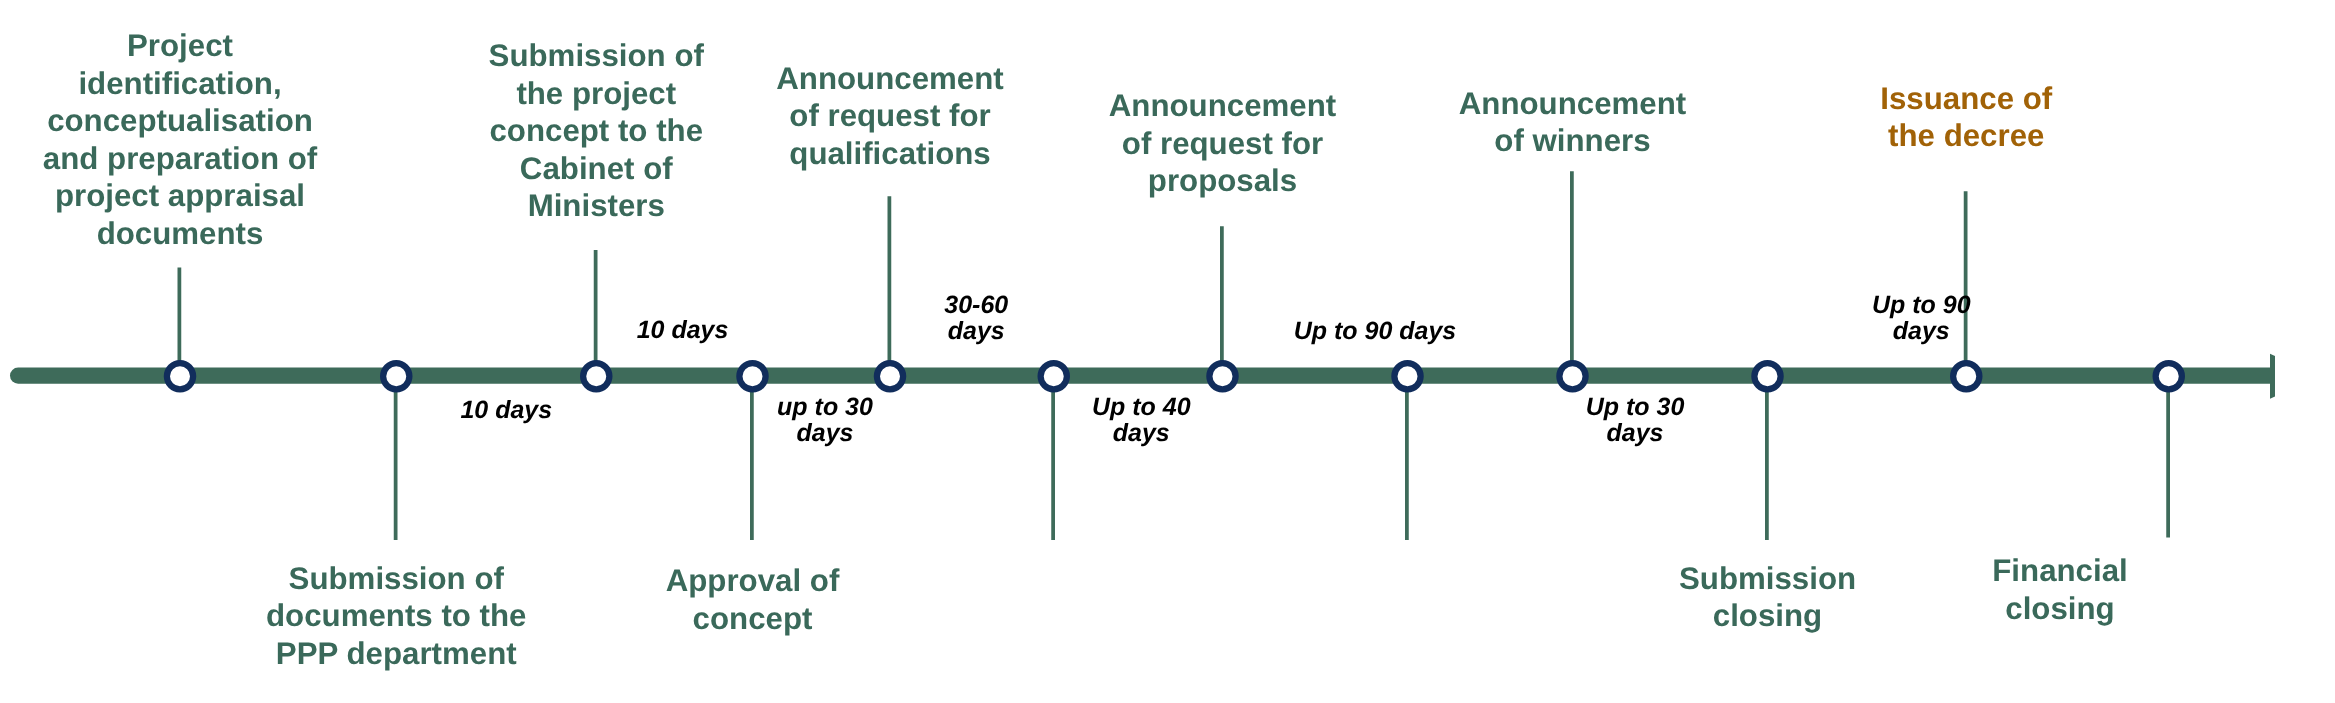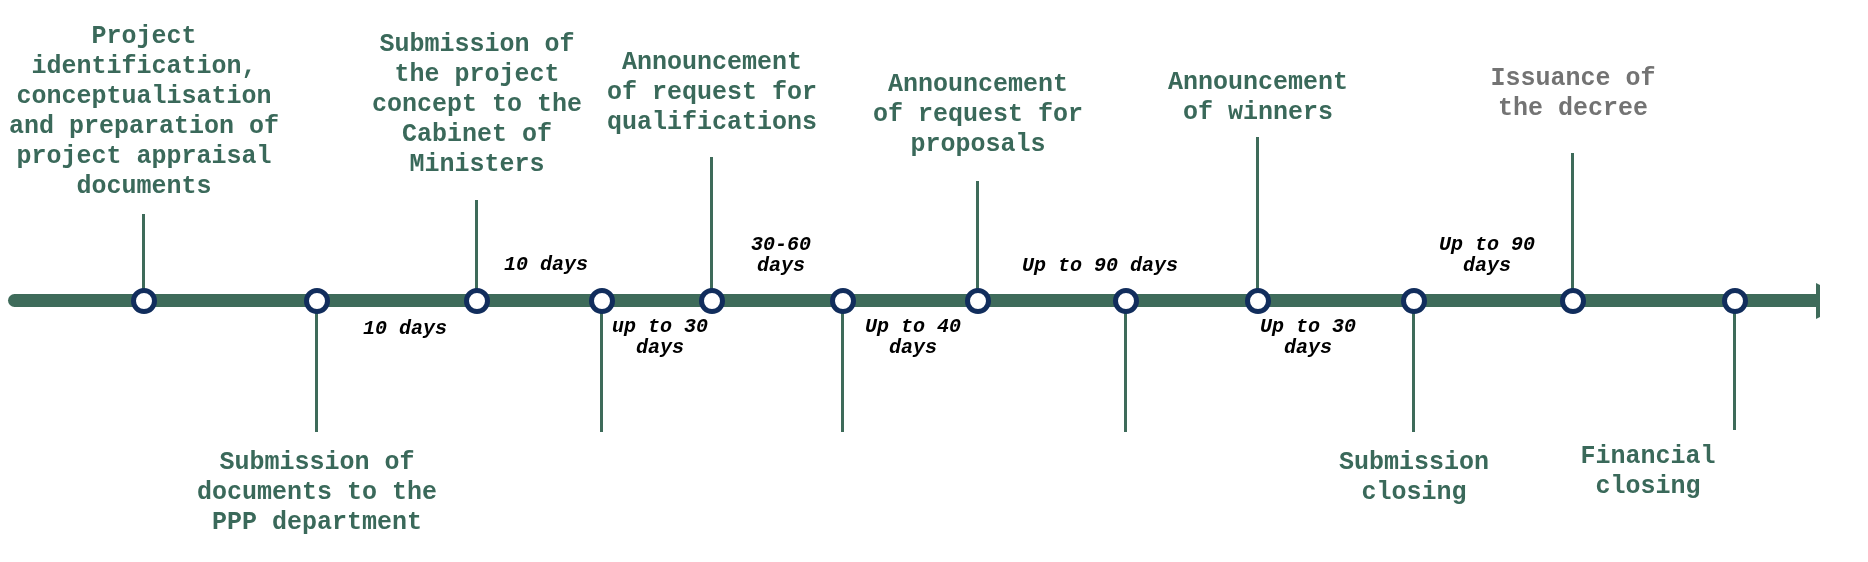--- a/index.html
+++ b/index.html
@@ -2,21 +2,21 @@
 <html><head>
 <meta charset="utf-8">
 <style>
   html, body { margin: 0; padding: 0; background: #ffffff; }
   .canvas {
     position: relative;
     width: 1820px;
     height: 562px;
     background: #ffffff;
     overflow: hidden;
-    font-family: Liberation Mono, monospace;
+    font-family: Liberation Sans, sans-serif;
   }
   
   .axis {
     position: absolute;
     left: 8px;
     top: 294px;
     width: 1810px;
     height: 13px;
     background: #3E6B5A;
     border-radius: 7px 0 0 7px;
@@ -51,21 +51,21 @@
   .lbl {
     position: absolute;
     transform: translateX(-50%);
     text-align: center;
     white-space: pre-line;
     font-size: 25px;
     font-weight: bold;
     line-height: 30px;
     color: #3A695A;
   }
-  .lbl.accent { color: #737373; }
+  .lbl.accent { color: #a16207; }
   .lbl.accent-italic { color: #00AC50; font-style: italic; }
   
   .dur {
     position: absolute;
     transform: translateX(-50%);
     text-align: center;
     white-space: pre-line;
     font-size: 20px;
     font-weight: bold;
     font-style: italic;
@@ -99,20 +99,22 @@
   <div class="stem" style="left:475px; top:200px; height:95px"></div>
   <div class="node" style="left:464px"></div>
   <div class="lbl" style="left:477px; top:30px">Submission of
 the project
 concept to the
 Cabinet of
 Ministers</div>
 
   <div class="stem" style="left:600px; top:309px; height:123px"></div>
   <div class="node" style="left:589px"></div>
+  <div class="lbl" style="left:602px; top:450px">Approval of
+concept</div>
 
   <div class="stem" style="left:710px; top:157px; height:138px"></div>
   <div class="node" style="left:699px"></div>
   <div class="lbl" style="left:712px; top:48px">Announcement
 of request for
 qualifications</div>
 
   <div class="stem" style="left:841px; top:309px; height:123px"></div>
   <div class="node" style="left:830px"></div>
 
@@ -149,16 +151,16 @@
   <div class="dur" style="left:546px;  top:254px">10 days</div>
   <div class="dur" style="left:660px;  top:316px">up to 30
 days</div>
   <div class="dur" style="left:781px;  top:234px">30-60
 days</div>
   <div class="dur" style="left:913px;  top:316px">Up to 40
 days</div>
   <div class="dur" style="left:1100px; top:255px">Up to 90 days</div>
   <div class="dur" style="left:1308px; top:316px">Up to 30
 days</div>
-  <div class="dur" style="left:1487px; top:234px">Up to 90
+  <div class="dur" style="left:1537px; top:234px">Up to 90
 days</div>
 
 </div>
 
 </body></html>

